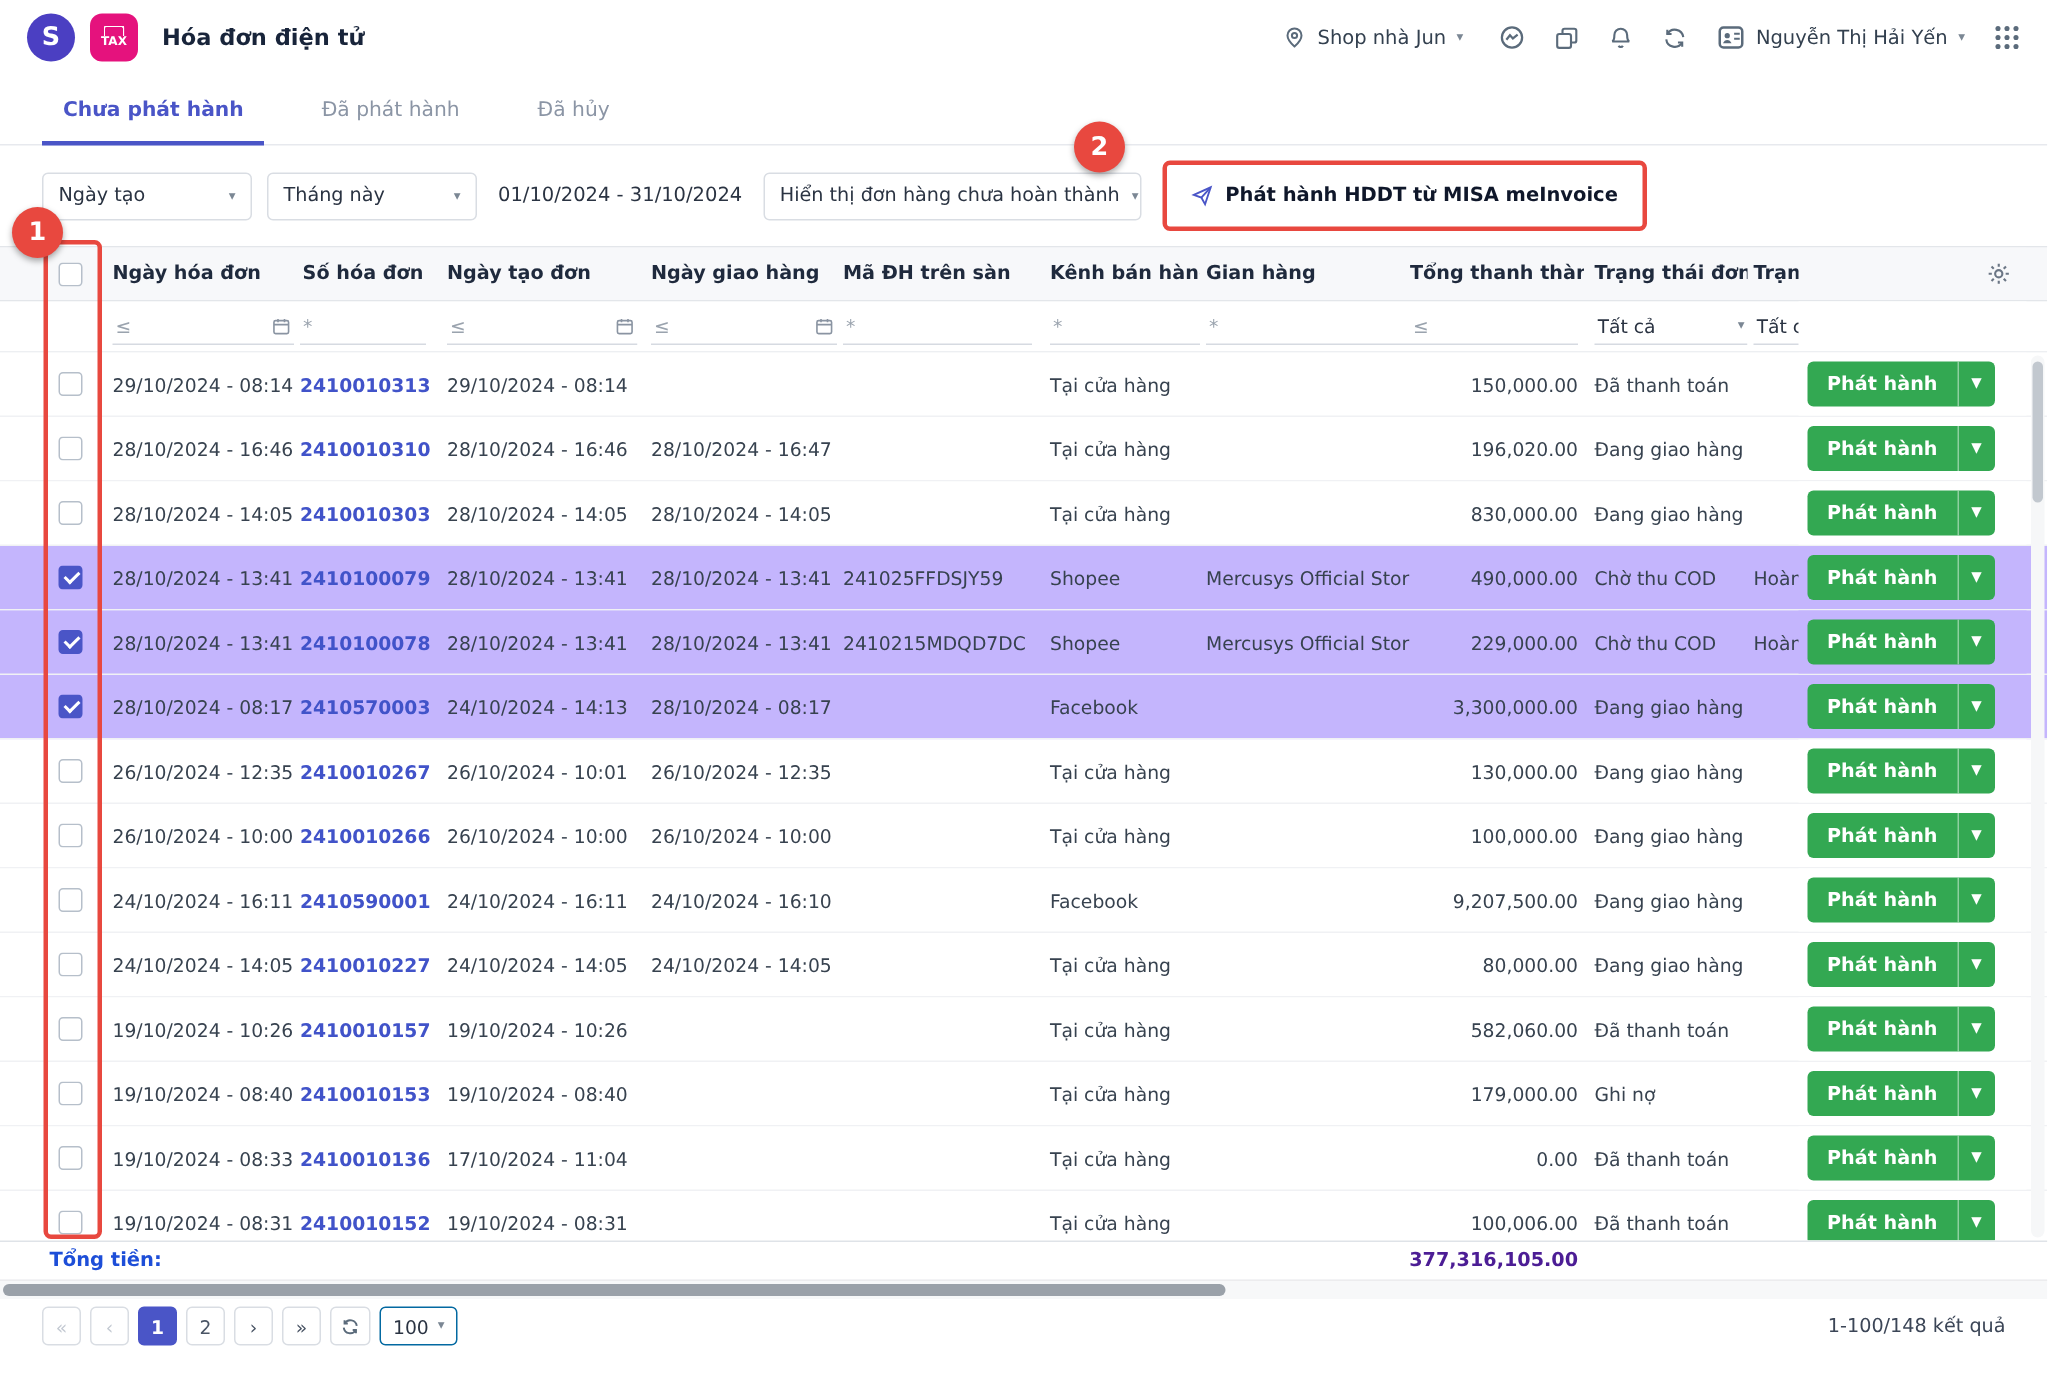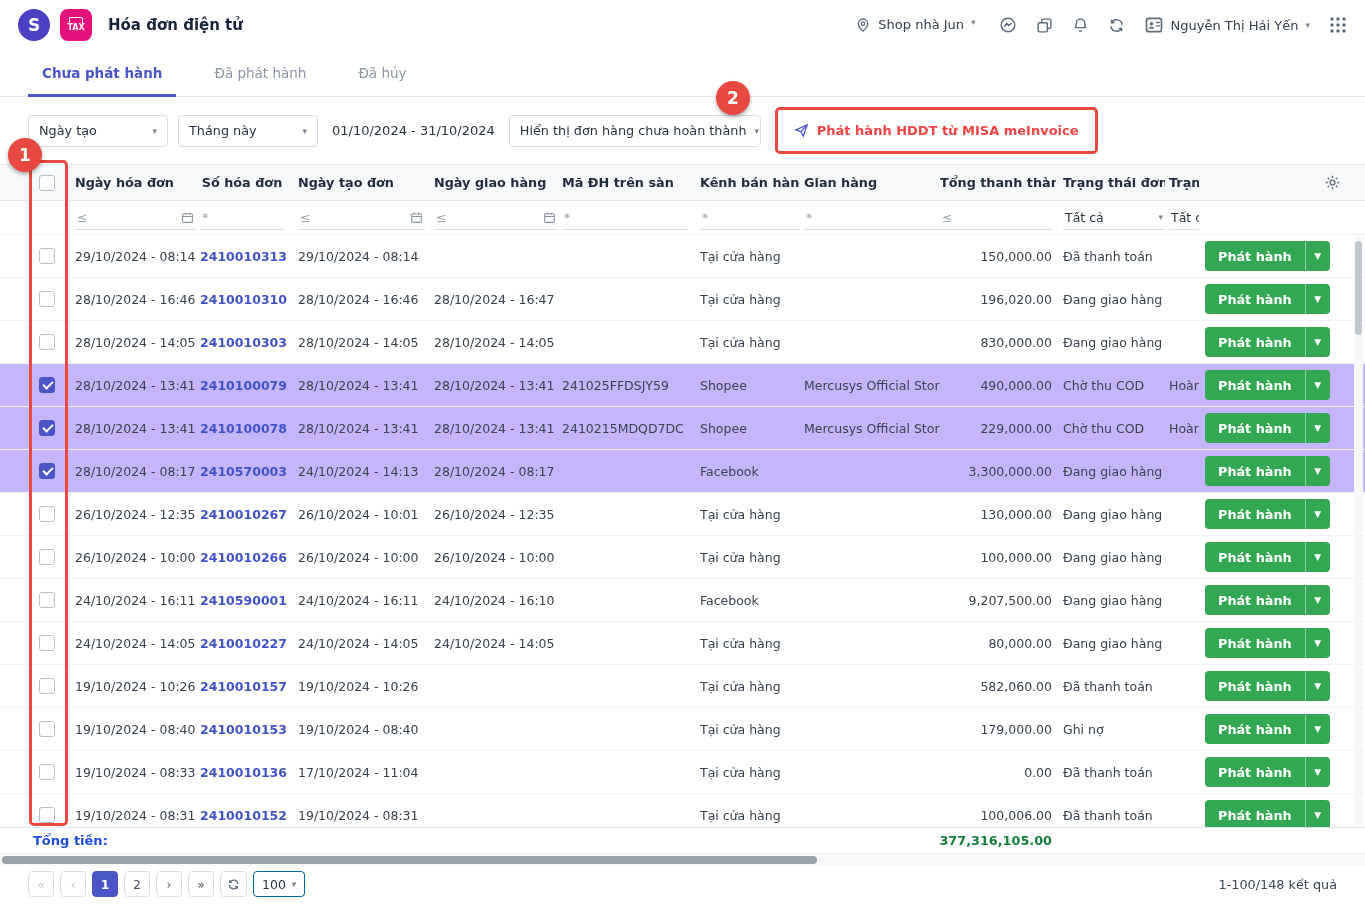--- a/index.html
+++ b/index.html
@@ -8,40 +8,40 @@
   body{font-family:"DejaVu Sans","Liberation Sans",sans-serif;font-size:13px;color:#26303f;background:#fff;position:relative;overflow:hidden}
   .page{position:relative;width:1365px;height:919px;background:#fff;overflow:hidden}
 
   
   .topbar{height:50px;display:flex;align-items:center;padding:0 18px;gap:10px}
   .logo-s{width:32px;height:32px;border-radius:50%;background:#4b3fc2;color:#fff;display:flex;align-items:center;justify-content:center;font-weight:bold;font-size:17px;flex:none}
   .logo-tax{width:32px;height:32px;border-radius:8px;background:#e5127d;color:#fff;display:flex;flex-direction:column;align-items:center;justify-content:center;font-weight:bold;font-size:8px;line-height:1.1;flex:none}
   .logo-tax .doc{width:14px;height:7px;border:1.5px solid #fff;border-bottom:none;border-radius:2px 2px 0 0}
   .page-title{font-size:15px;font-weight:bold;color:#18243a;margin-left:6px;white-space:nowrap}
   .topbar-right{margin-left:auto;display:flex;align-items:center;gap:19px;color:#5b6b7b}
-  .shop-select{display:flex;gap:7px;font-size:13px;color:#33404f;cursor:pointer;margin-right:4px;white-space:nowrap}
+  .shop-select{display:flex;align-items:center;gap:7px;font-size:13px;color:#33404f;cursor:pointer;margin-right:4px;white-space:nowrap}
   .icon-btn{display:flex;align-items:center;justify-content:center;cursor:pointer}
   .icon-btn svg{display:block}
   .user-select{display:flex;align-items:center;gap:7px;color:#33404f;cursor:pointer;white-space:nowrap}
   .caret{font-size:9px;color:#7b8794}
 
   
   .tabs{display:flex;gap:48px;padding:0 40px;border-bottom:1px solid #e7e9ee;height:47px;align-items:stretch;background:#fff}
   .tab{display:flex;align-items:center;color:#8b95a5;font-size:13.5px;cursor:pointer;position:relative;padding:0 2px;white-space:nowrap}
   .tab.active{color:#4a55c7;font-weight:bold}
   .tab.active::after{content:"";position:absolute;left:-12px;right:-12px;bottom:-1px;height:3px;background:#4a55c7}
 
   
   .filterbar{height:67px;display:flex;align-items:center;padding:0 28px;gap:10px}
   .dd{height:32px;border:1px solid #d9dde3;border-radius:4px;background:#fff;display:flex;align-items:center;padding:0 10px;gap:8px;color:#2a3342;font-size:12.8px;cursor:pointer;white-space:nowrap}
   .dd .caret{margin-left:auto}
   .dd1{width:140px}.dd2{width:140px}.dd3{width:252px}
   .dateText{padding:0 4px;color:#2a3342;white-space:nowrap}
   .misa-wrap{border:3px solid #e8483f;border-radius:5px;padding:4px;margin-left:4px;flex:none}
-  .misa-btn{height:33px;display:flex;align-items:center;gap:8px;padding:0 12px;color:#ef4444;font-weight:bold;background:#fff;border:none;font-size:13px;cursor:pointer;white-space:nowrap;font-family:inherit}
+  .misa-btn{height:33px;display:flex;align-items:center;gap:8px;padding:0 12px;color:#0f172a;font-weight:bold;background:#fff;border:none;font-size:13px;cursor:pointer;white-space:nowrap;font-family:inherit}
 
   
   .tablewrap{position:relative;height:663px;overflow:hidden;border-top:1px solid #e3e6ea;background:#fff}
   .thead,.tfilter,.trow{display:flex;position:relative;width:100%;padding-left:28px;align-items:center}
   .thead{height:36px;background:#f7f8fa;border-bottom:1px solid #e3e6ea;font-weight:bold;color:#1f2a3d}
   .tfilter{height:34px;background:#fff;border-bottom:1px solid #edeff2}
   .tbody{height:593px;overflow:hidden}
   .trow{height:43px;background:#fff;border-bottom:1px solid #f0f1f4}
   .trow.checked{background:#c4b5fd}
   .cell{flex:none;white-space:nowrap;overflow:hidden;font-size:12.5px;color:#37424f}
@@ -79,21 +79,21 @@
   .ficon{margin-left:auto;display:flex;align-items:center;color:#8a94a2}
   .fcaret{margin-left:auto;font-size:9px;color:#7b8794}
 
   
   .vscroll{position:absolute;right:2px;top:72px;bottom:2px;width:9px;background:#f6f7f8;border-radius:5px;z-index:6}
   .vthumb{position:absolute;left:1px;top:4px;width:7px;height:94px;background:#c2c8cf;border-radius:4px}
 
   
   .totalrow{height:26px;border-top:1px solid #dfe3e8;display:flex;align-items:center;padding-left:33px;position:relative;background:#fff}
   .totalrow .tlabel{font-weight:bold;color:#1d4ed8;font-size:13px}
-  .totalrow .tvalue{position:absolute;right:313px;font-weight:bold;color:#15803d;font-size:12.8px}
+  .totalrow .tvalue{position:absolute;right:313px;font-weight:bold;color:#4c1d95;font-size:12.8px}
 
   
   .hscroll{height:13px;background:#f7f8f9;position:relative;border-top:1px solid #ececee}
   .hthumb{position:absolute;left:2px;top:2px;height:8px;width:815px;background:#9aa1a9;border-radius:4px;cursor:grab}
 
   
   .pagination{height:36px;display:flex;align-items:center;padding:0 28px;gap:6px}
   .pgnav{display:flex;align-items:center;gap:6px}
   .pbtn{min-width:26px;height:26px;border:1px solid #d9dde3;border-radius:4px;background:#fff;display:flex;align-items:center;justify-content:center;font-size:12.5px;color:#4a5565;cursor:pointer;padding:0 6px}
   .pbtn.disabled{color:#c3c9d2;cursor:default}

